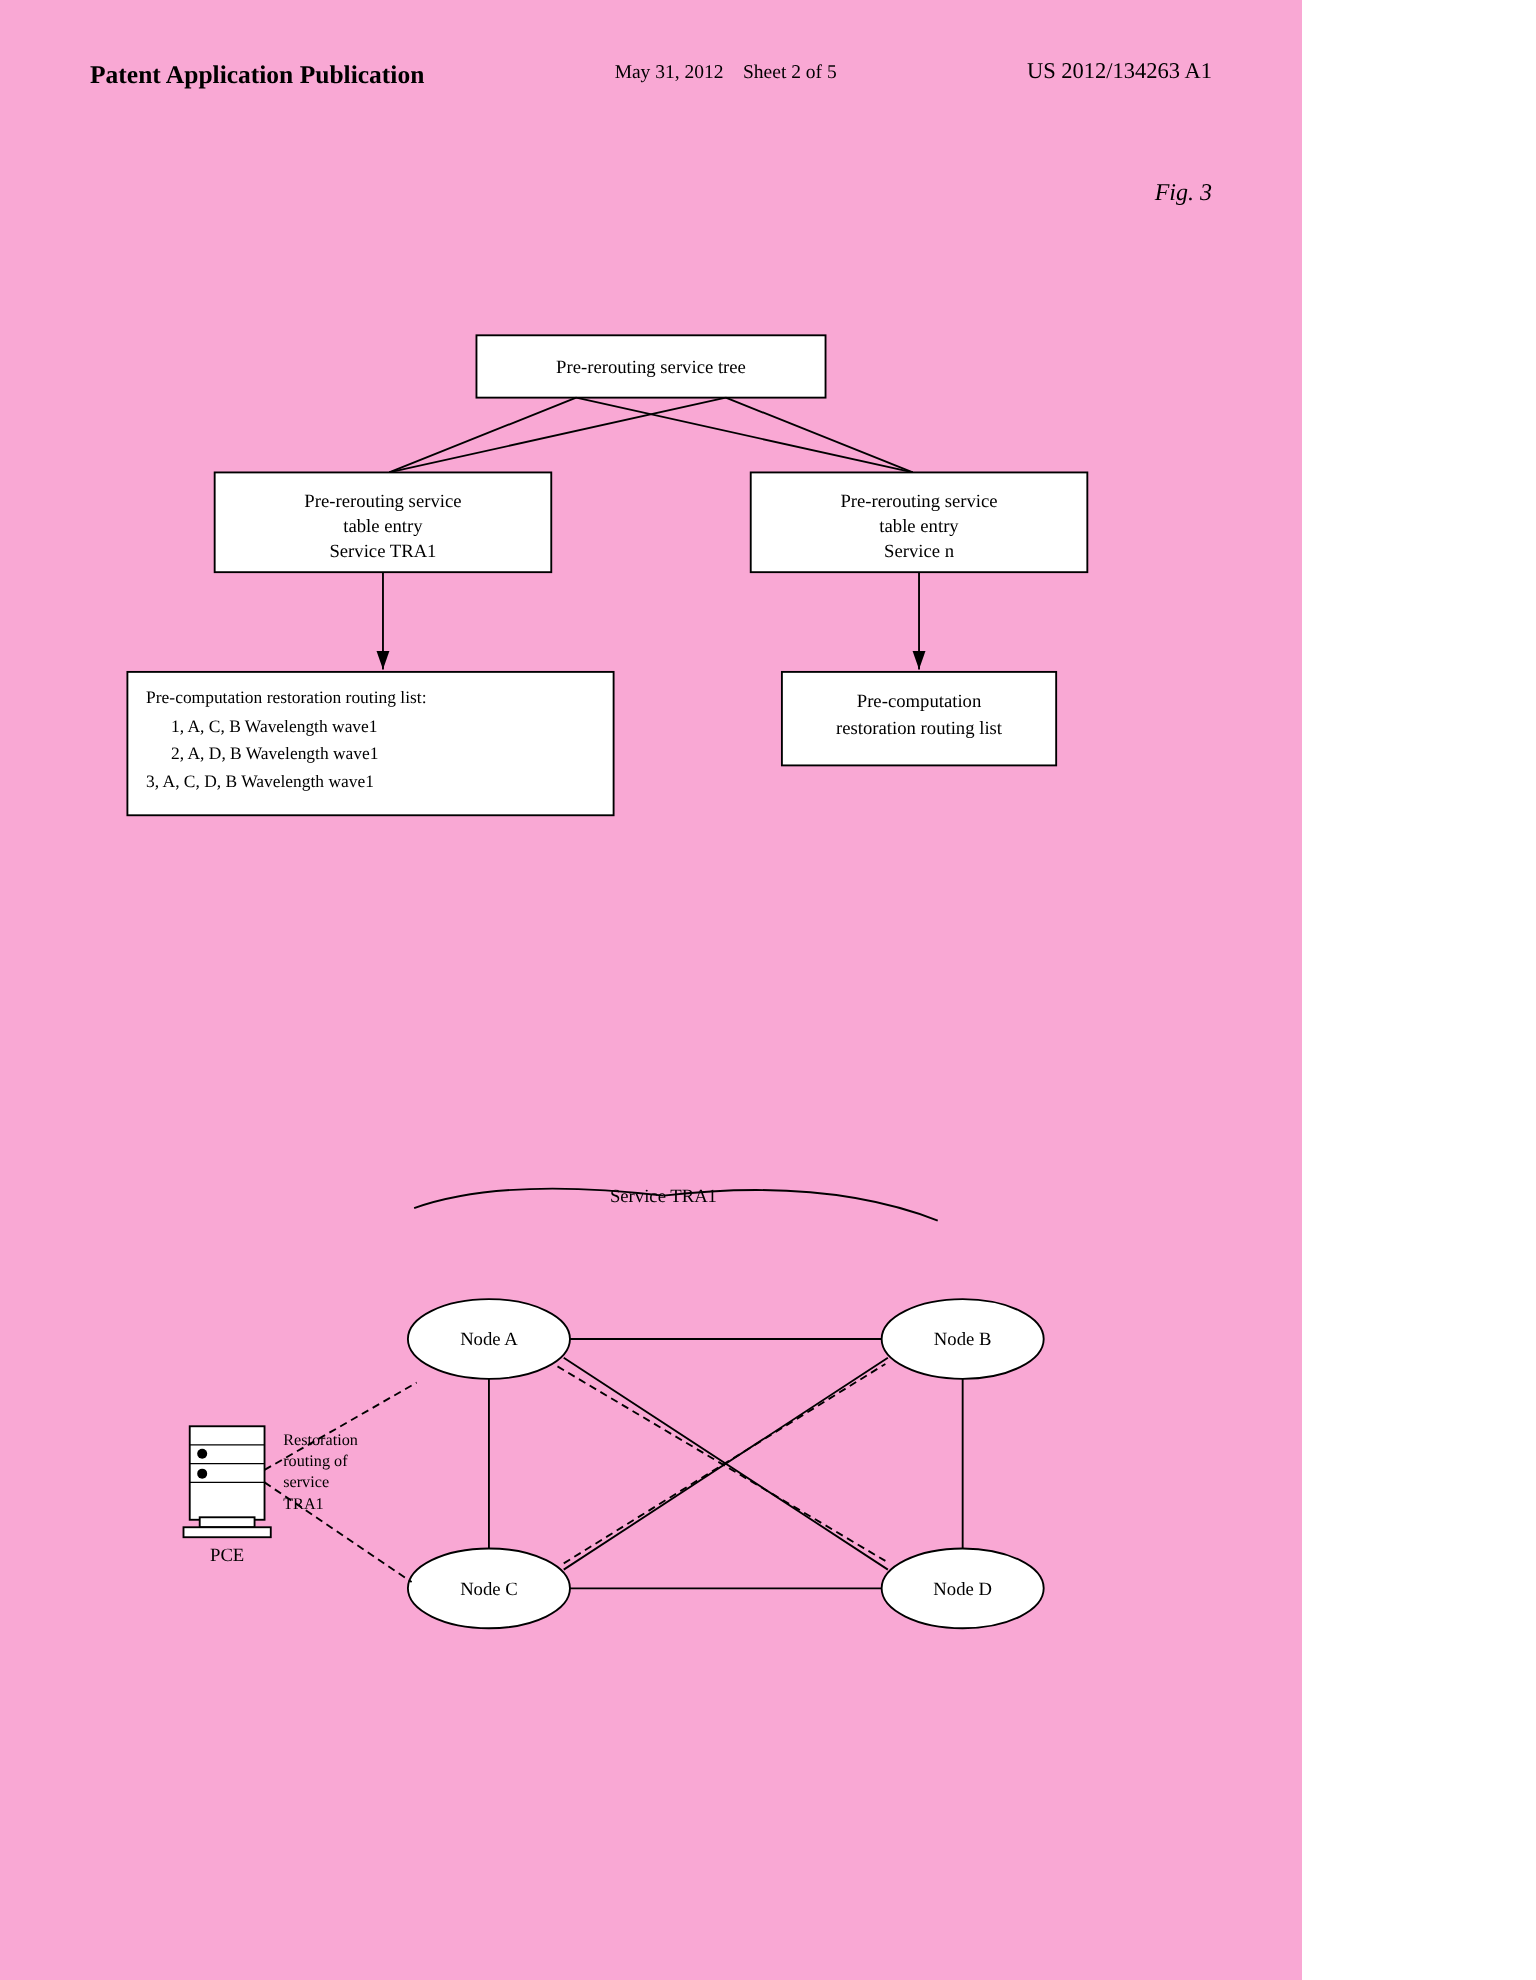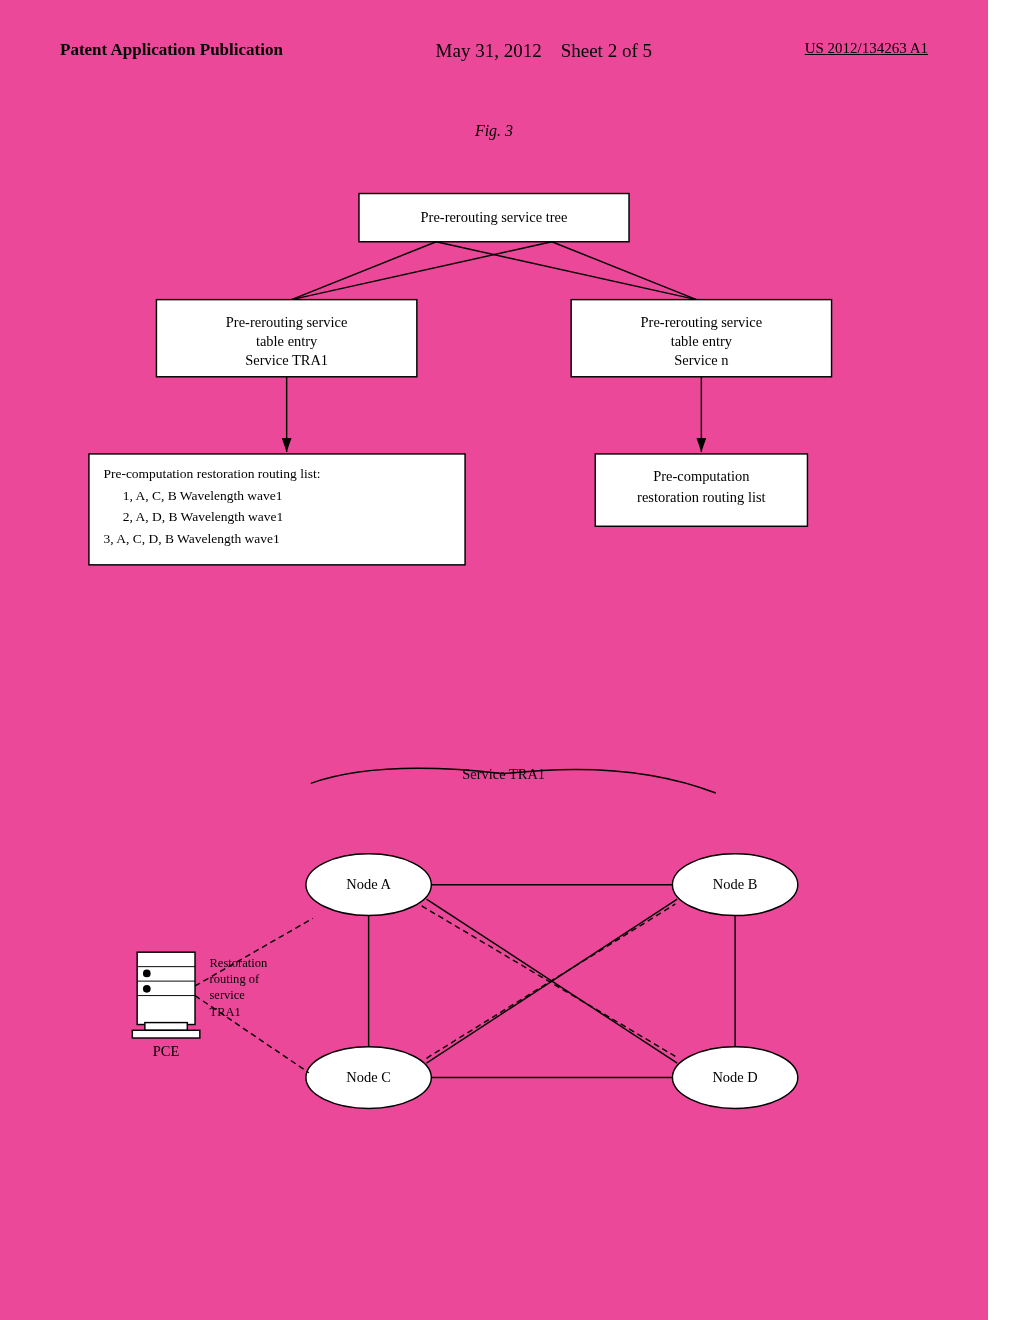--- a/index.html
+++ b/index.html
@@ -6,61 +6,60 @@
     body {
       background: #fff;
       font-family: 'Times New Roman', Times, serif;
       width: 1024px;
       min-height: 1320px;
       position: relative;
       overflow-x: hidden;
     }
 
     .page {
-      width: 988px;
+      width: 868px;
       min-height: 1320px;
-      background: #ec4899;
+      background: #f9a8d4;
       position: relative;
       padding: 40px 60px;
     }
 
     .header {
       display: flex;
       justify-content: space-between;
       align-items: flex-start;
       margin-bottom: 60px;
       font-size: 16px;
     }
 
     .header-left {
       font-weight: bold;
       font-size: 17px;
     }
 
     .header-center {
-      font-size: 19px;
+      font-size: 13px;
       text-align: right;
     }
 
     .header-right {
       font-size: 15px;
       text-align: right;
-      text-decoration: underline;
     }
 
     
     .fig3-container {
       position: relative;
       width: 100%;
       height: 570px;
       margin-bottom: 40px;
     }
 
     .fig-label {
-      text-align: center;
+      text-align: right;
       font-size: 16px;
       font-style: italic;
       margin-bottom: 10px;
     }
 
     .fig3-svg {
       width: 100%;
       height: 550px;
     }
 

